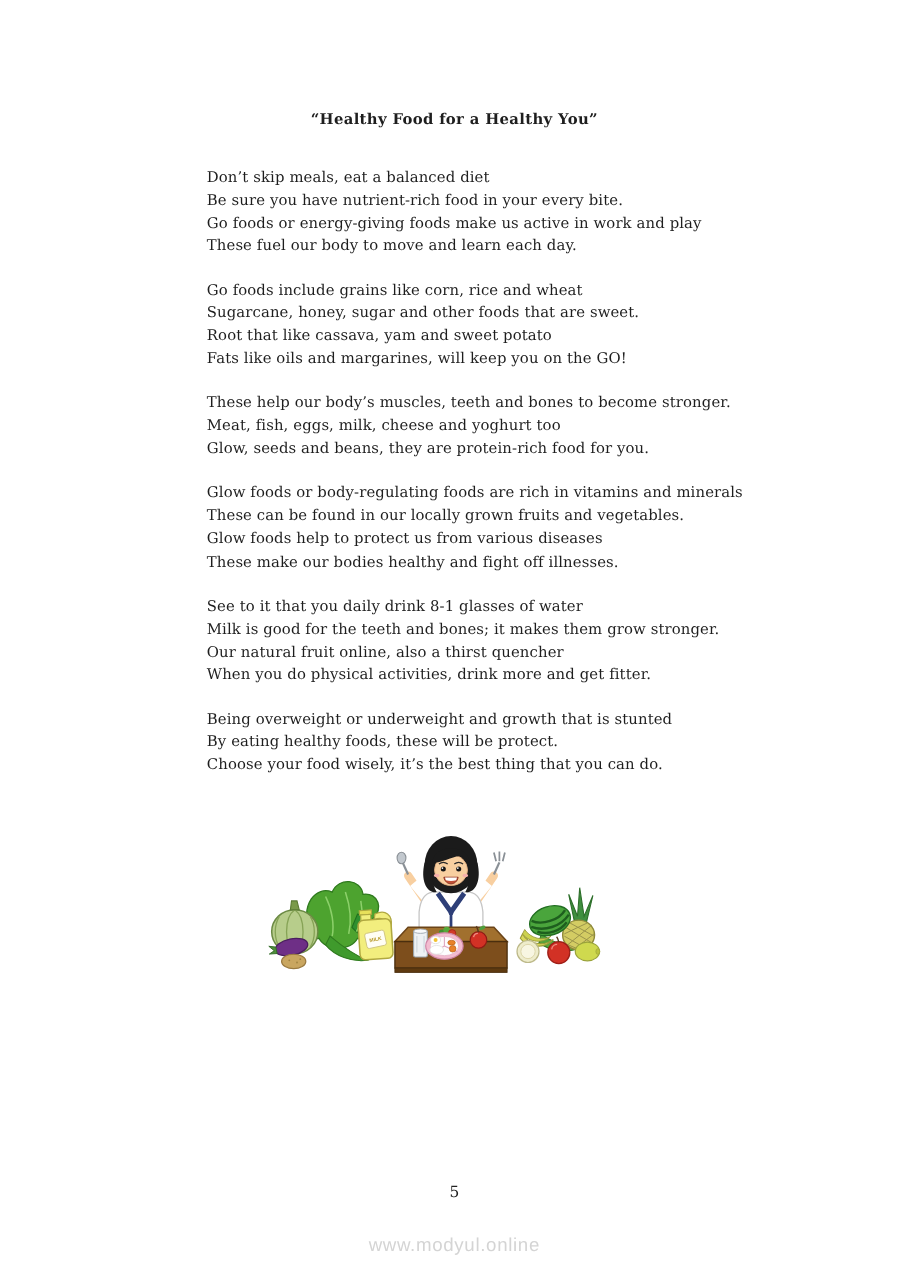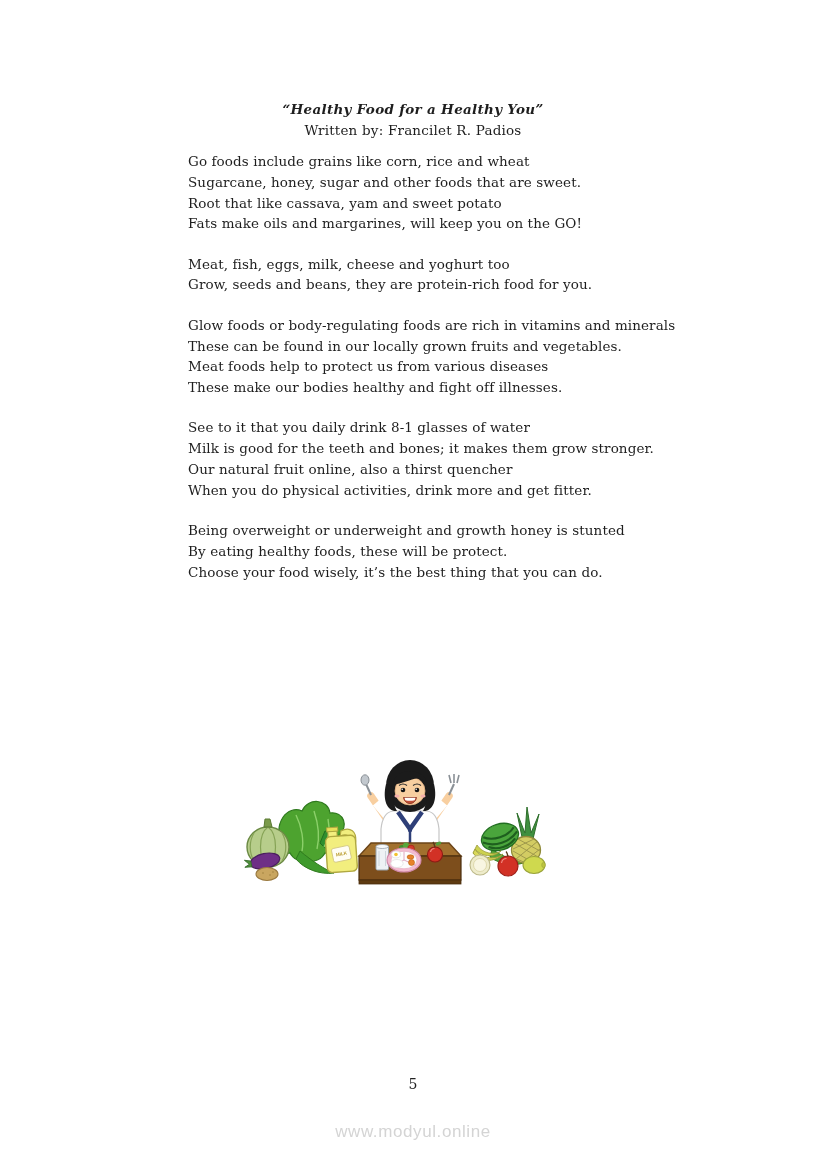--- a/index.html
+++ b/index.html
@@ -3,21 +3,21 @@
 <meta charset="utf-8">
 <style>
   * { margin:0; padding:0; box-sizing:border-box; }
   html,body { background:#ffffff; }
   .page {
     position:relative; width:826px; height:1169px; margin:0 auto;
     background:#ffffff; overflow:hidden;
     font-family:"DejaVu Serif", serif; color:#1e1e1e;
   }
   .poem-header { position:absolute; left:188px; top:99px; width:450px; text-align:center; }
-  .poem-title  { font-size:13.5px; font-weight:bold; line-height:21px; letter-spacing:0.3px;font-style:italic; }
+  .poem-title  { font-size:13.5px; font-weight:bold; line-height:21px; letter-spacing:0.3px; }
   .poem-author { font-size:13.5px; font-weight:normal; line-height:21px; letter-spacing:0.2px; }
   .poem-body { position:absolute; left:188px; top:151px; width:600px; }
   .stanza { margin-bottom:19.5px; }
   .poem-line { font-size:13.5px; line-height:20.8px; letter-spacing:0.1px; white-space:nowrap; }
   .illustration { position:absolute; left:230px; top:753px; width:330px; height:135px; }
   .page-number {
     position:absolute; left:0; top:1076px; width:100%;
     text-align:center; font-size:14px; color:#222;
   }
   .watermark {
@@ -26,48 +26,54 @@
     font-size:17px; color:#d4d4d4; letter-spacing:0.6px;
   }
 </style>
 </head>
 <body>
 
 <div class="page">
 
   <div class="poem-header">
     <div class="poem-title">“Healthy Food for a Healthy You”</div>
-    <div class="poem-author">Written by: Francilet R. Padios</div>
   </div>
 
   <div class="poem-body">
     <div class="stanza">
+      <p class="poem-line">Don’t skip meals, eat a balanced diet</p>
+      <p class="poem-line">Be sure you have nutrient-rich food in your every bite.</p>
+      <p class="poem-line">Go foods or energy-giving foods make us active in work and play</p>
+      <p class="poem-line">These fuel our body to move and learn each day.</p>
+    </div>
+    <div class="stanza">
       <p class="poem-line">Go foods include grains like corn, rice and wheat</p>
       <p class="poem-line">Sugarcane, honey, sugar and other foods that are sweet.</p>
       <p class="poem-line">Root that like cassava, yam and sweet potato</p>
-      <p class="poem-line">Fats make oils and margarines, will keep you on the GO!</p>
+      <p class="poem-line">Fats like oils and margarines, will keep you on the GO!</p>
     </div>
     <div class="stanza">
+      <p class="poem-line">These help our body’s muscles, teeth and bones to become stronger.</p>
       <p class="poem-line">Meat, fish, eggs, milk, cheese and yoghurt too</p>
-      <p class="poem-line">Grow, seeds and beans, they are protein-rich food for you.</p>
+      <p class="poem-line">Glow, seeds and beans, they are protein-rich food for you.</p>
     </div>
     <div class="stanza">
       <p class="poem-line">Glow foods or body-regulating foods are rich in vitamins and minerals</p>
       <p class="poem-line">These can be found in our locally grown fruits and vegetables.</p>
-      <p class="poem-line">Meat foods help to protect us from various diseases</p>
+      <p class="poem-line">Glow foods help to protect us from various diseases</p>
       <p class="poem-line">These make our bodies healthy and fight off illnesses.</p>
     </div>
     <div class="stanza">
       <p class="poem-line">See to it that you daily drink 8-1 glasses of water</p>
       <p class="poem-line">Milk is good for the teeth and bones; it makes them grow stronger.</p>
       <p class="poem-line">Our natural fruit online, also a thirst quencher</p>
       <p class="poem-line">When you do physical activities, drink more and get fitter.</p>
     </div>
     <div class="stanza">
-      <p class="poem-line">Being overweight or underweight and growth honey is stunted</p>
+      <p class="poem-line">Being overweight or underweight and growth that is stunted</p>
       <p class="poem-line">By eating healthy foods, these will be protect.</p>
       <p class="poem-line">Choose your food wisely, it’s the best thing that you can do.</p>
     </div>
   </div>
 
   <div class="illustration">
     <svg width="330" height="135" viewBox="0 0 330 135" xmlns="http://www.w3.org/2000/svg">
 
       <g>
         <path d="M52 96 C42 68 58 52 72 58 C78 44 98 46 100 60 C114 58 119 74 109 82 C117 92 107 104 95 100 C89 112 66 112 60 100 C52 102 47 99 52 96 Z" stroke="#2f7a1e" stroke-width="1.2" fill="#4da32f"></path>

